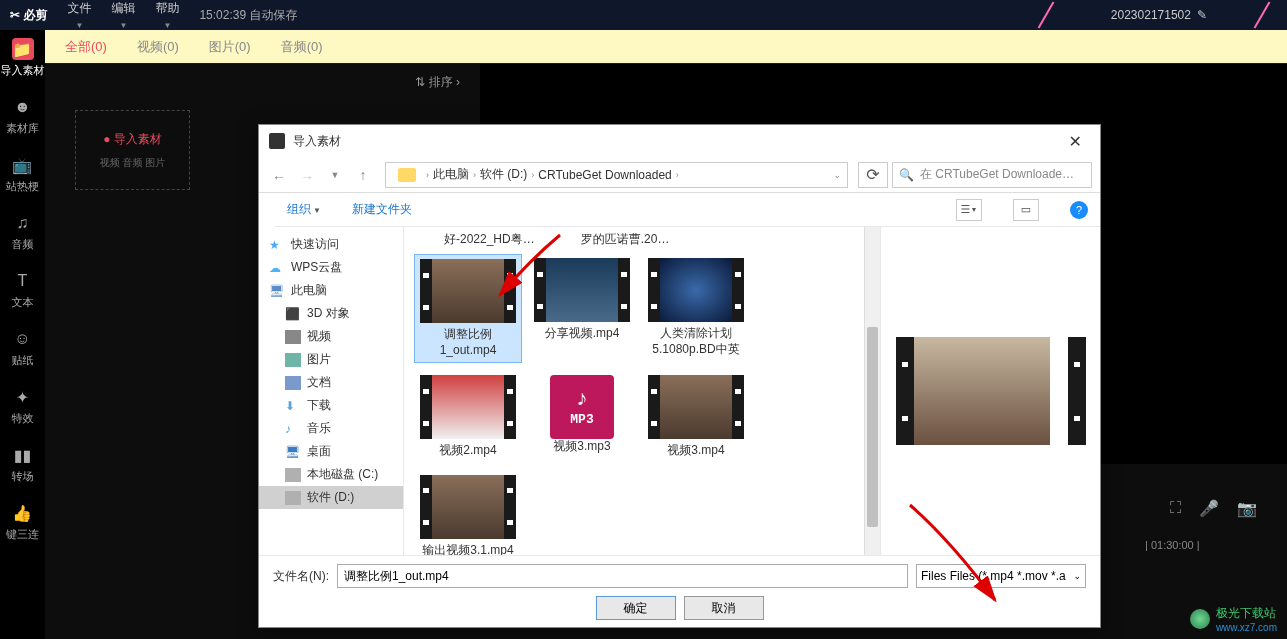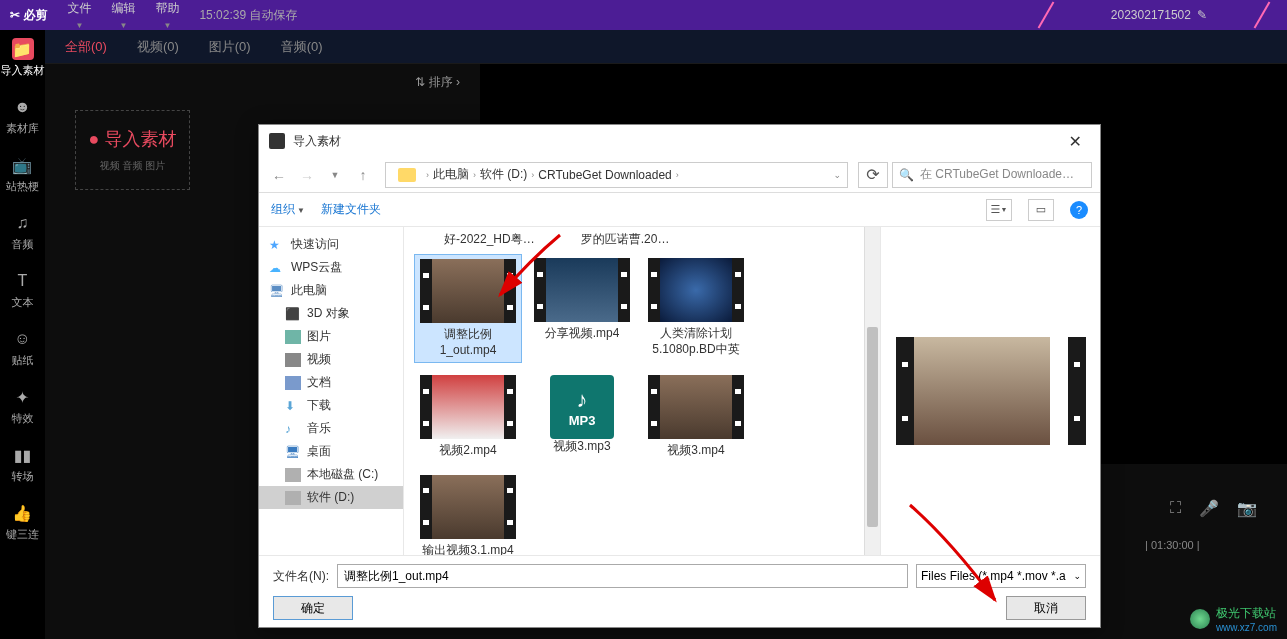--- a/index.html
+++ b/index.html
@@ -1,45 +1,45 @@
 <!DOCTYPE html>
 <html><head>
 <meta charset="utf-8">
 <style>
 * { margin: 0; padding: 0; box-sizing: border-box; font-family: "Microsoft YaHei", sans-serif; }
 body { background: #0d0d0d; width: 1287px; height: 639px; overflow: hidden; position: relative; }
 
 
-.top-bar { height: 30px; background: #4c1d95; display: flex; align-items: center; padding: 0 10px; color: #ccc; font-size: 12px; }
+.top-bar { height: 30px; background: #0f172a; display: flex; align-items: center; padding: 0 10px; color: #ccc; font-size: 12px; }
 .top-bar .logo { color: #fff; font-weight: bold; margin-right: 20px; }
 .top-bar .menu-item { margin-right: 20px; cursor: pointer; display: flex; align-items: center; gap: 4px; flex-direction: column; }
 .top-bar .chevron { font-size: 8px; color: #888; }
 .top-bar .autosave { color: #aaa; margin-right: 20px; }
 .top-bar .spacer { flex: 1; }
 .top-bar .project-name { color: #ccc; display: flex; align-items: center; gap: 6px; }
 .top-bar .accent { width: 30px; height: 2px; background: hotpink; transform: rotate(-60deg); }
 
 
 .left-sidebar { position: absolute; left: 0; top: 30px; width: 45px; bottom: 0; background: #000; display: flex; flex-direction: column; align-items: center; padding-top: 8px; }
 .sidebar-item { width: 45px; display: flex; flex-direction: column; align-items: center; color: #aaa; font-size: 11px; margin-bottom: 18px; cursor: pointer; }
 .sidebar-item.active { color: #fff; }
 .sidebar-item .icon { width: 22px; height: 22px; display: flex; align-items: center; justify-content: center; margin-bottom: 3px; font-size: 16px; }
 .sidebar-item.active .icon-box { background: #e84a5f; border-radius: 4px; padding: 3px 5px; }
 
 
-.tabs-area { position: absolute; left: 45px; top: 30px; right: 0; height: 34px; background: #0f172a; display: flex; align-items: center; padding: 0 20px; border-bottom: 1px solid #1a1a1a; }
+.tabs-area { position: absolute; left: 45px; top: 30px; right: 0; height: 34px; background: #fef9c3; display: flex; align-items: center; padding: 0 20px; border-bottom: 1px solid #1a1a1a; }
 .tab { color: #888; font-size: 13px; margin-right: 30px; cursor: pointer; }
 .tab.active { color: #e84a5f; }
 
 
 .sort-bar { position: absolute; left: 45px; top: 64px; width: 430px; height: 36px; display: flex; align-items: center; justify-content: flex-end; padding-right: 15px; color: #999; font-size: 12px; }
 
 
 .import-zone { position: absolute; left: 75px; top: 110px; width: 115px; height: 80px; border: 1px dashed #444; display: flex; flex-direction: column; align-items: center; justify-content: center; color: #aaa; font-size: 12px; cursor: pointer; }
-.import-zone .plus { color: #e84a5f; font-size: 18px; margin-bottom: 4px; }
+.import-zone .plus { color: #e84a5f; font-size: 12px; margin-bottom: 4px; }
 .import-zone .sub { color: #666; font-size: 10px; margin-top: 4px; }
 
 
 .preview-area { position: absolute; left: 480px; top: 64px; right: 0; height: 400px; background: #000; }
 
 
 .timeline-area { position: absolute; left: 45px; bottom: 0; right: 0; height: 150px; background: #0d0d0d; }
 .timeline-controls { position: absolute; right: 30px; top: 10px; display: flex; gap: 18px; color: #888; }
 .timeline-ruler { position: absolute; left: 1100px; top: 50px; color: #888; font-size: 11px; }
 
@@ -52,21 +52,21 @@
 
 .dlg-nav { height: 36px; display: flex; align-items: center; padding: 0 8px; gap: 4px; border-bottom: 1px solid #ddd; }
 .nav-btn { width: 24px; height: 24px; display: flex; align-items: center; justify-content: center; color: #888; cursor: pointer; font-size: 14px; }
 .folder-icon { width: 18px; height: 14px; background: #ffd968; border-radius: 2px; margin: 0 6px; }
 .breadcrumb { flex: 1; display: flex; align-items: center; font-size: 12px; color: #333; gap: 4px; border: 1px solid #ccc; height: 26px; padding: 0 6px; margin: 0 6px; }
 .breadcrumb .sep { color: #888; font-size: 9px; }
 .breadcrumb .crumb { cursor: pointer; }
 .refresh-btn { width: 30px; height: 26px; border: 1px solid #ccc; display: flex; align-items: center; justify-content: center; cursor: pointer; color: #555; }
 .search-box { width: 200px; height: 26px; border: 1px solid #ccc; display: flex; align-items: center; padding: 0 6px; font-size: 12px; color: #888; }
 
-.dlg-toolbar { height: 34px; display: flex; align-items: center; padding: 0 12px; gap: 16px; border-bottom: 1px solid #e8e8e8; font-size: 12px; }
+.dlg-toolbar { height: 34px; display: flex; align-items: center; padding: 0 12px; gap: 31px; border-bottom: 1px solid #e8e8e8; font-size: 12px; margin-left: 16px; }
 .toolbar-link { color: #1976d2; cursor: pointer; }
 .toolbar-link .chev { font-size: 8px; color: #555; margin-left: 2px; }
 .dlg-toolbar .spacer { flex: 1; }
 .view-btn { width: 26px; height: 22px; border: 1px solid #ccc; display: flex; align-items: center; justify-content: center; cursor: pointer; color: #555; font-size: 11px; }
 .help-btn { width: 18px; height: 18px; border-radius: 50%; background: #1a8cff; color: #fff; display: flex; align-items: center; justify-content: center; font-size: 11px; cursor: pointer; }
 
 .dlg-body { flex: 1; display: flex; overflow: hidden; }
 .dlg-tree { width: 145px; border-right: 1px solid #e8e8e8; padding: 6px 0; font-size: 12px; overflow-y: auto; }
 .tree-item { display: flex; align-items: center; padding: 3px 10px; cursor: pointer; gap: 6px; color: #333; }
 .tree-item.indent { padding-left: 26px; }
@@ -91,42 +91,42 @@
 .file-item { width: 108px; display: flex; flex-direction: column; align-items: center; font-size: 12px; color: #333; cursor: pointer; padding: 4px 2px; text-align: center; }
 .file-item.selected { background: #cce5ff; border: 1px solid #7ab8f0; }
 .file-thumb { width: 96px; height: 64px; background: #333; position: relative; margin-bottom: 4px; display: flex; align-items: center; justify-content: center; }
 .film-l, .film-r { position: absolute; top: 0; bottom: 0; width: 12px; background: #1a1a1a; display: flex; flex-direction: column; justify-content: space-around; }
 .film-l { left: 0; } .film-r { right: 0; }
 .film-l::before, .film-r::before, .film-l::after, .film-r::after { content: ''; width: 6px; height: 5px; background: #fff; margin: 1px auto; }
 .thumb-img { width: 72px; height: 64px; background: linear-gradient(#8a6f5a, #4a3a2e); }
 .thumb-img.sky { background: linear-gradient(#1a3a5a, #4a6a8a); }
 .thumb-img.earth { background: radial-gradient(#3a6aaa, #0a1a3a); }
 .thumb-img.red { background: linear-gradient(#d04040, #f0f0f0); }
-.mp3-icon { width: 64px; height: 64px; background: #0f766e; display: flex; flex-direction: column; align-items: center; justify-content: center; color: #fff; font-weight: bold; font-size: 13px; border-radius: 4px; position: relative; }
+.mp3-icon { width: 64px; height: 64px; background: #be185d; display: flex; flex-direction: column; align-items: center; justify-content: center; color: #fff; font-weight: bold; font-size: 13px; border-radius: 4px; position: relative; font-family: Liberation Mono, monospace; }
 .mp3-icon::before { content: '♪'; font-size: 22px; }
 .mp4-icon { width: 64px; height: 64px; background: #2a9fd6; display: flex; flex-direction: column; align-items: center; justify-content: center; color: #fff; font-weight: bold; font-size: 13px; border-radius: 4px; position: relative; }
 .mp4-icon::before { content: '▶'; font-size: 18px; background: #fff; color: #2a9fd6; width: 26px; height: 26px; display: flex; align-items: center; justify-content: center; border-radius: 3px; margin-bottom: 4px; }
 .file-label { line-height: 1.3; max-height: 32px; overflow: hidden; }
 
 .scrollbar-v { width: 16px; background: #f0f0f0; border-left: 1px solid #ddd; position: relative; }
 .scroll-thumb { position: absolute; left: 2px; right: 2px; top: 100px; height: 200px; background: #c0c0c0; border-radius: 2px; }
 
 .preview-pane { width: 220px; border-left: 1px solid #e8e8e8; display: flex; align-items: flex-start; justify-content: center; padding-top: 110px; }
 .preview-thumb { width: 190px; height: 108px; position: relative; }
 .preview-thumb .film-l, .preview-thumb .film-r { width: 18px; }
 .preview-thumb .thumb-img { width: 154px; height: 108px; }
 
 .dlg-footer { height: 72px; border-top: 1px solid #e8e8e8; padding: 8px 14px; display: flex; flex-direction: column; gap: 8px; }
 .footer-row { display: flex; align-items: center; gap: 8px; font-size: 12px; }
 .footer-label { color: #333; }
 .filename-input { flex: 1; height: 24px; border: 1px solid #aaa; padding: 0 6px; font-size: 12px; }
 .filetype-select { width: 170px; height: 24px; border: 1px solid #aaa; font-size: 12px; padding: 0 4px; display: flex; align-items: center; justify-content: space-between; }
 .dlg-btn { width: 80px; height: 24px; border: 1px solid #999; background: #e8e8e8; font-size: 12px; cursor: pointer; display: flex; align-items: center; justify-content: center; }
 .dlg-btn.primary { border: 1px solid #5a9bd5; background: #e8e8e8; }
-.footer-row2 { justify-content: space-between; }
+.footer-row2 { justify-content: center; }
 
 
 .arrow { position: absolute; pointer-events: none; }
 .arrow svg { overflow: visible; }
 
 
 .watermark { position: absolute; right: 10px; bottom: 6px; display: flex; align-items: center; gap: 6px; color: #3fc66e; font-size: 12px; }
 .watermark .sub { color: #2a8fd0; font-size: 10px; }
 .wm-logo { width: 20px; height: 20px; border-radius: 50%; background: radial-gradient(#6fd88f, #2a8050); }
 </style>
@@ -278,26 +278,26 @@
         </div>
       <div class="tree-item">
           <span class="tree-icon ti-pc">🖥</span>
           <span>此电脑</span>
         </div>
       <div class="tree-item indent">
           <span class="tree-icon ti-3d">⬛</span>
           <span>3D 对象</span>
         </div>
       <div class="tree-item indent">
+          <span class="tree-icon ti-video"></span>
+          <span>视频</span>
+        </div>
+      <div class="tree-item indent">
           <span class="tree-icon ti-img"></span>
           <span>图片</span>
-        </div>
-      <div class="tree-item indent">
-          <span class="tree-icon ti-video"></span>
-          <span>视频</span>
         </div>
       <div class="tree-item indent">
           <span class="tree-icon ti-doc"></span>
           <span>文档</span>
         </div>
       <div class="tree-item indent">
           <span class="tree-icon ti-down">⬇</span>
           <span>下载</span>
         </div>
       <div class="tree-item indent">

